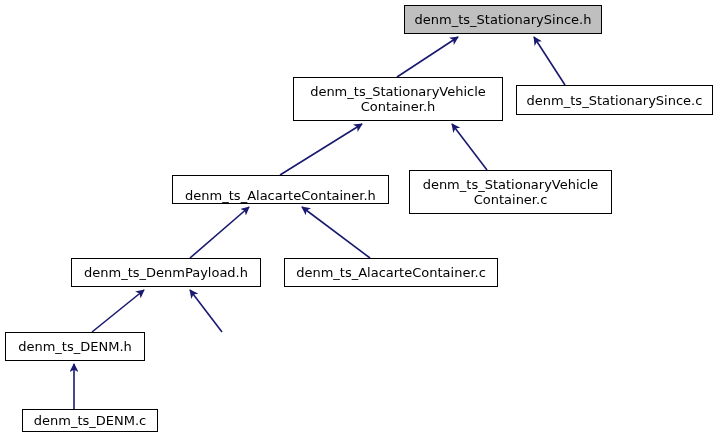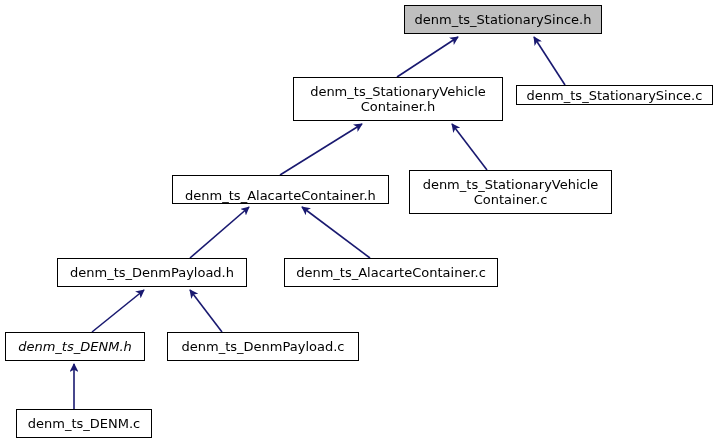--- a/index.html
+++ b/index.html
@@ -65,22 +65,21 @@
       <line x1="487" y1="170" x2="452" y2="124" stroke="#191970" stroke-width="1.6" marker-end="url(#arrowhead)"></line>
       <line x1="190" y1="258" x2="249" y2="207" stroke="#191970" stroke-width="1.6" marker-end="url(#arrowhead)"></line>
       <line x1="370" y1="258" x2="302" y2="207" stroke="#191970" stroke-width="1.6" marker-end="url(#arrowhead)"></line>
       <line x1="92" y1="332" x2="144" y2="290" stroke="#191970" stroke-width="1.6" marker-end="url(#arrowhead)"></line>
       <line x1="222" y1="332" x2="190" y2="290" stroke="#191970" stroke-width="1.6" marker-end="url(#arrowhead)"></line>
       <line x1="74" y1="409" x2="74" y2="364" stroke="#191970" stroke-width="1.6" marker-end="url(#arrowhead)"></line>
     </svg>
 <div class="node highlight" style="left: 404px; top: 5px; width: 198px; height: 29px;"><span class="label">denm_ts_StationarySince.h</span></div>
     <div class="node" style="left: 293px; top: 77px; width: 210px; height: 44px;"><span class="label">denm_ts_StationaryVehicle
 Container.h</span></div>
-    <div class="node" style="left: 516px; top: 85px; width: 197px; height: 20px;"><span class="label">denm_ts_StationarySince.c</span></div>
+    <div class="node" style="left: 516px; top: 85px; width: 197px; height: 30px;"><span class="label">denm_ts_StationarySince.c</span></div>
     <div class="node" style="left: 172px; top: 175px; width: 217px; height: 29px; align-items: flex-end;"><span class="label">denm_ts_AlacarteContainer.h</span></div>
     <div class="node" style="left: 409px; top: 170px; width: 203px; height: 44px;"><span class="label">denm_ts_StationaryVehicle
 Container.c</span></div>
-    <div class="node" style="left: 57px; top: 258px; width: 190px; height: 29px;"><span class="label">denm_ts_DenmPayload.h</span></div>
+    <div class="node" style="left: 71px; top: 258px; width: 190px; height: 29px;"><span class="label">denm_ts_DenmPayload.h</span></div>
     <div class="node" style="left: 284px; top: 258px; width: 214px; height: 29px; align-items: center;"><span class="label">denm_ts_AlacarteContainer.c</span></div>
-    <div class="node" style="left: 5px; top: 332px; width: 140px; height: 29px; font-style: italic;"><span class="label">denm_ts_DENM.h</span></div>
-    <div class="node" style="left: 167px; top: 332px; width: 192px; height: 29px;"><span class="label">denm_ts_DenmPayload.c</span></div>
-    <div class="node" style="left: 16px; top: 409px; width: 136px; height: 29px;"><span class="label">denm_ts_DENM.c</span></div>
+    <div class="node" style="left: 5px; top: 332px; width: 140px; height: 29px;"><span class="label">denm_ts_DENM.h</span></div>
+    <div class="node" style="left: 22px; top: 409px; width: 136px; height: 23px;"><span class="label">denm_ts_DENM.c</span></div>
   </div>
 
 </body></html>

